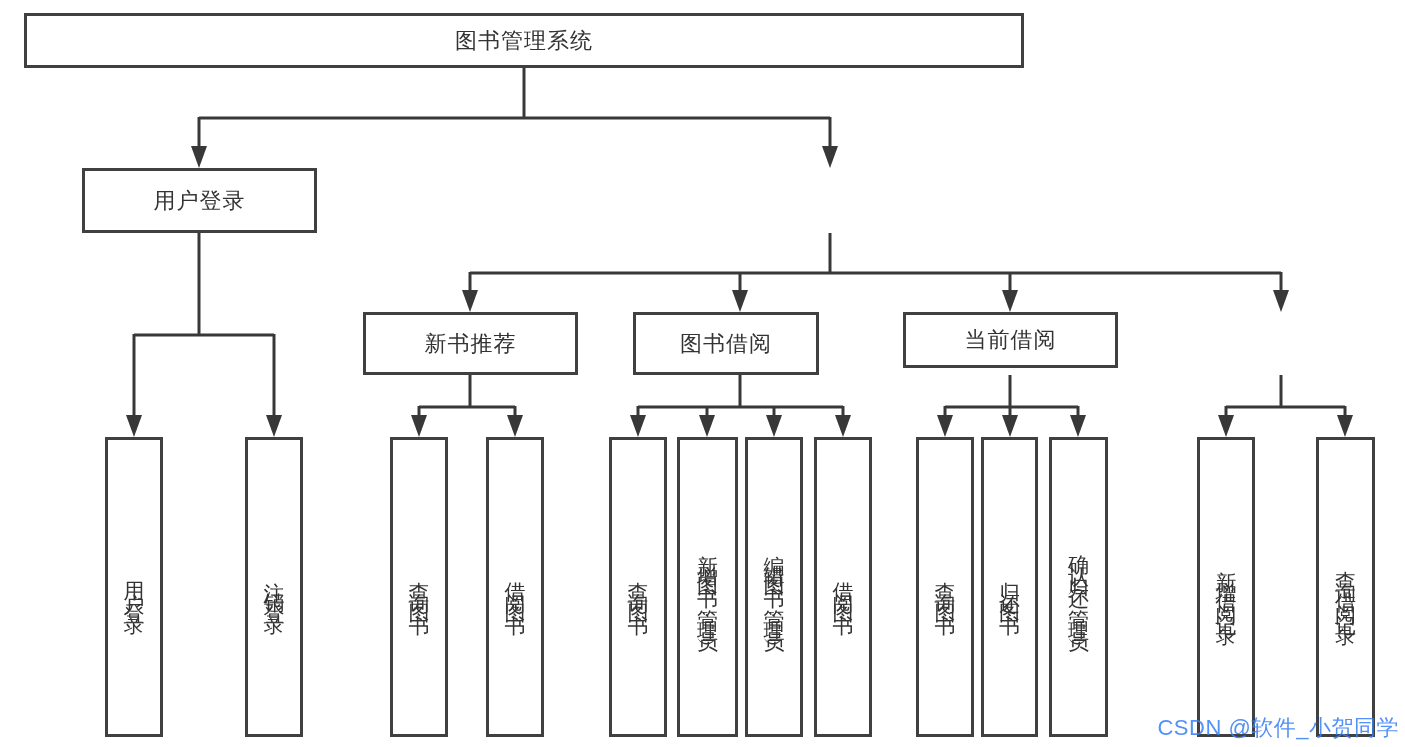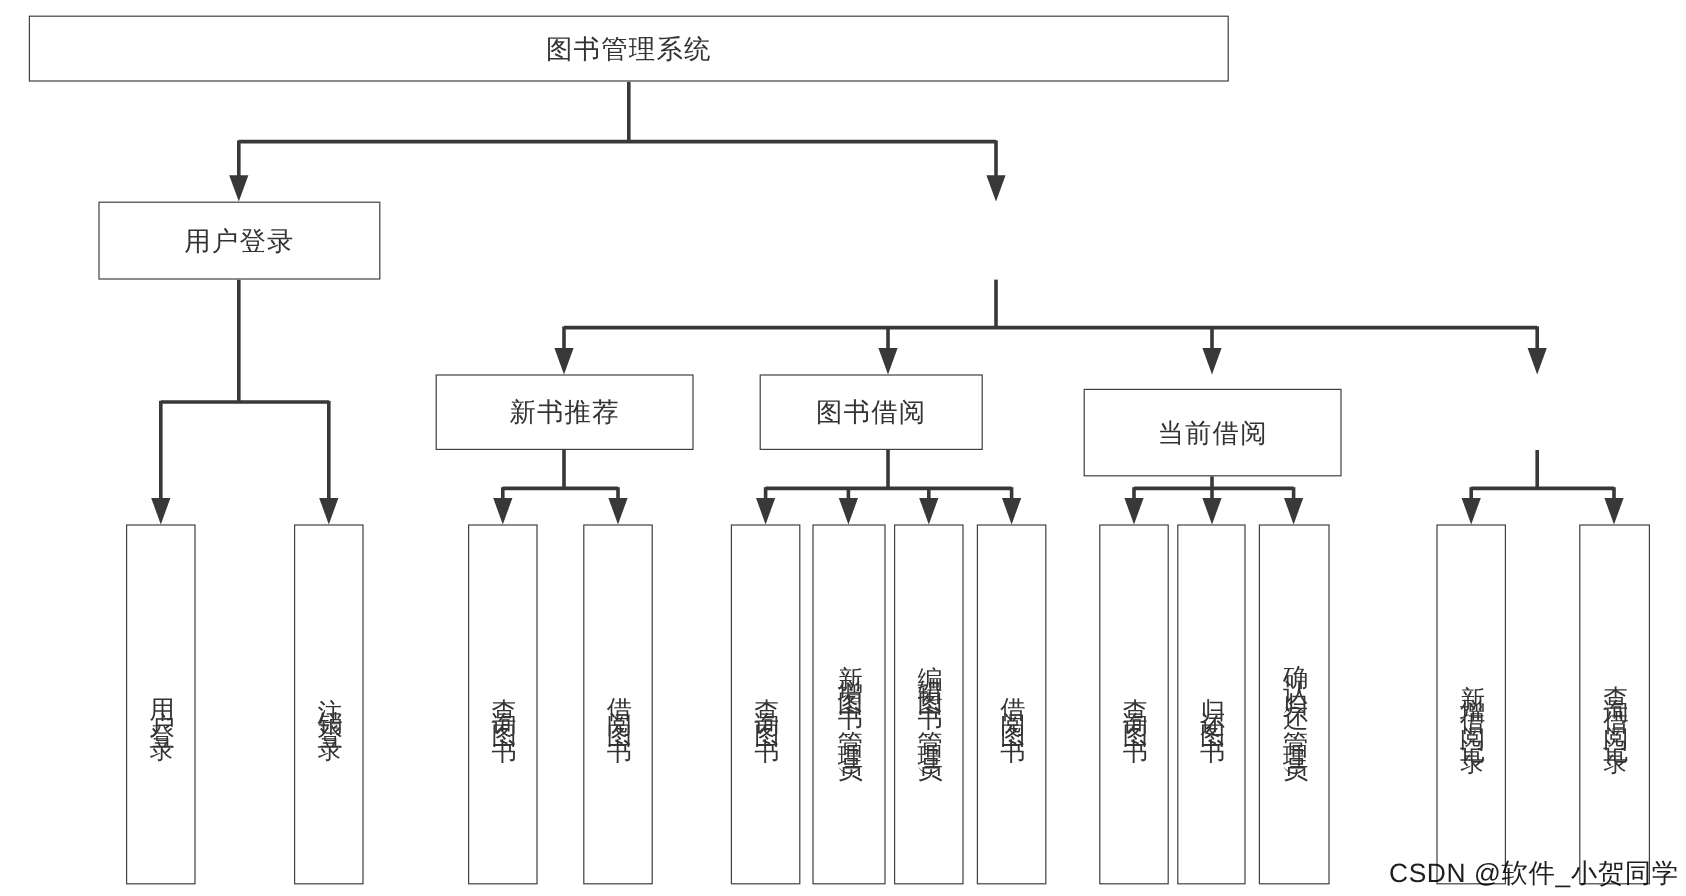--- a/index.html
+++ b/index.html
@@ -5,31 +5,31 @@
   html,body{margin:0;padding:0;background:#ffffff;}
   #canvas{
     position:relative;width:1405px;height:747px;background:#ffffff;overflow:hidden;
     font-family:"Liberation Sans","DejaVu Sans",sans-serif;color:#333333;
   }
   #wires{position:absolute;left:0;top:0;width:1405px;height:747px;}
   .cl{stroke:#383838;stroke-width:3;fill:none;}
   .ar{fill:#383838;stroke:none;}
   .node{
     position:absolute;box-sizing:border-box;background:#ffffff;
-    border:1px solid #404040;display:flex;align-items:center;justify-content:center;
+    border:3px solid #404040;display:flex;align-items:center;justify-content:center;
     text-align:center;line-height:1.15;
   }
   .hnode{font-size:22px;letter-spacing:1px;}
   .vnode{
     writing-mode:vertical-rl;text-orientation:mixed;
     font-size:21px;letter-spacing:11px;
   }
   .watermark{
     position:absolute;right:6px;top:713px;z-index:5;
-    font-size:22px;color:#000000;opacity:.88;letter-spacing:.5px;white-space:nowrap;
+    font-size:22px;color:#3b82f6;opacity:.88;letter-spacing:.5px;white-space:nowrap;
   }
 </style>
 </head>
 <body>
 
 <div id="canvas">
 
   <svg id="wires" viewBox="0 0 1405 747">
 
     <line class="cl" x1="524" y1="68" x2="524" y2="118"></line>
@@ -99,21 +99,21 @@
   <div class="node hnode" style="left:82px;top:168px;width:235px;height:65px">
     <span>用户登录</span>
   </div>
 
   <div class="node hnode" style="left:363px;top:312px;width:215px;height:63px">
     <span>新书推荐</span>
   </div>
   <div class="node hnode" style="left:633px;top:312px;width:186px;height:63px">
     <span>图书借阅</span>
   </div>
-  <div class="node hnode" style="left:903px;top:324px;width:215px;height:73px">
+  <div class="node hnode" style="left:903px;top:312px;width:215px;height:56px">
     <span>当前借阅</span>
   </div>
 
   <div class="node vnode" style="left:105px;top:437px;width:58px;height:300px">
     <span>用户登录</span>
   </div>
   <div class="node vnode" style="left:245px;top:437px;width:58px;height:300px">
     <span>注销登录</span>
   </div>
 

